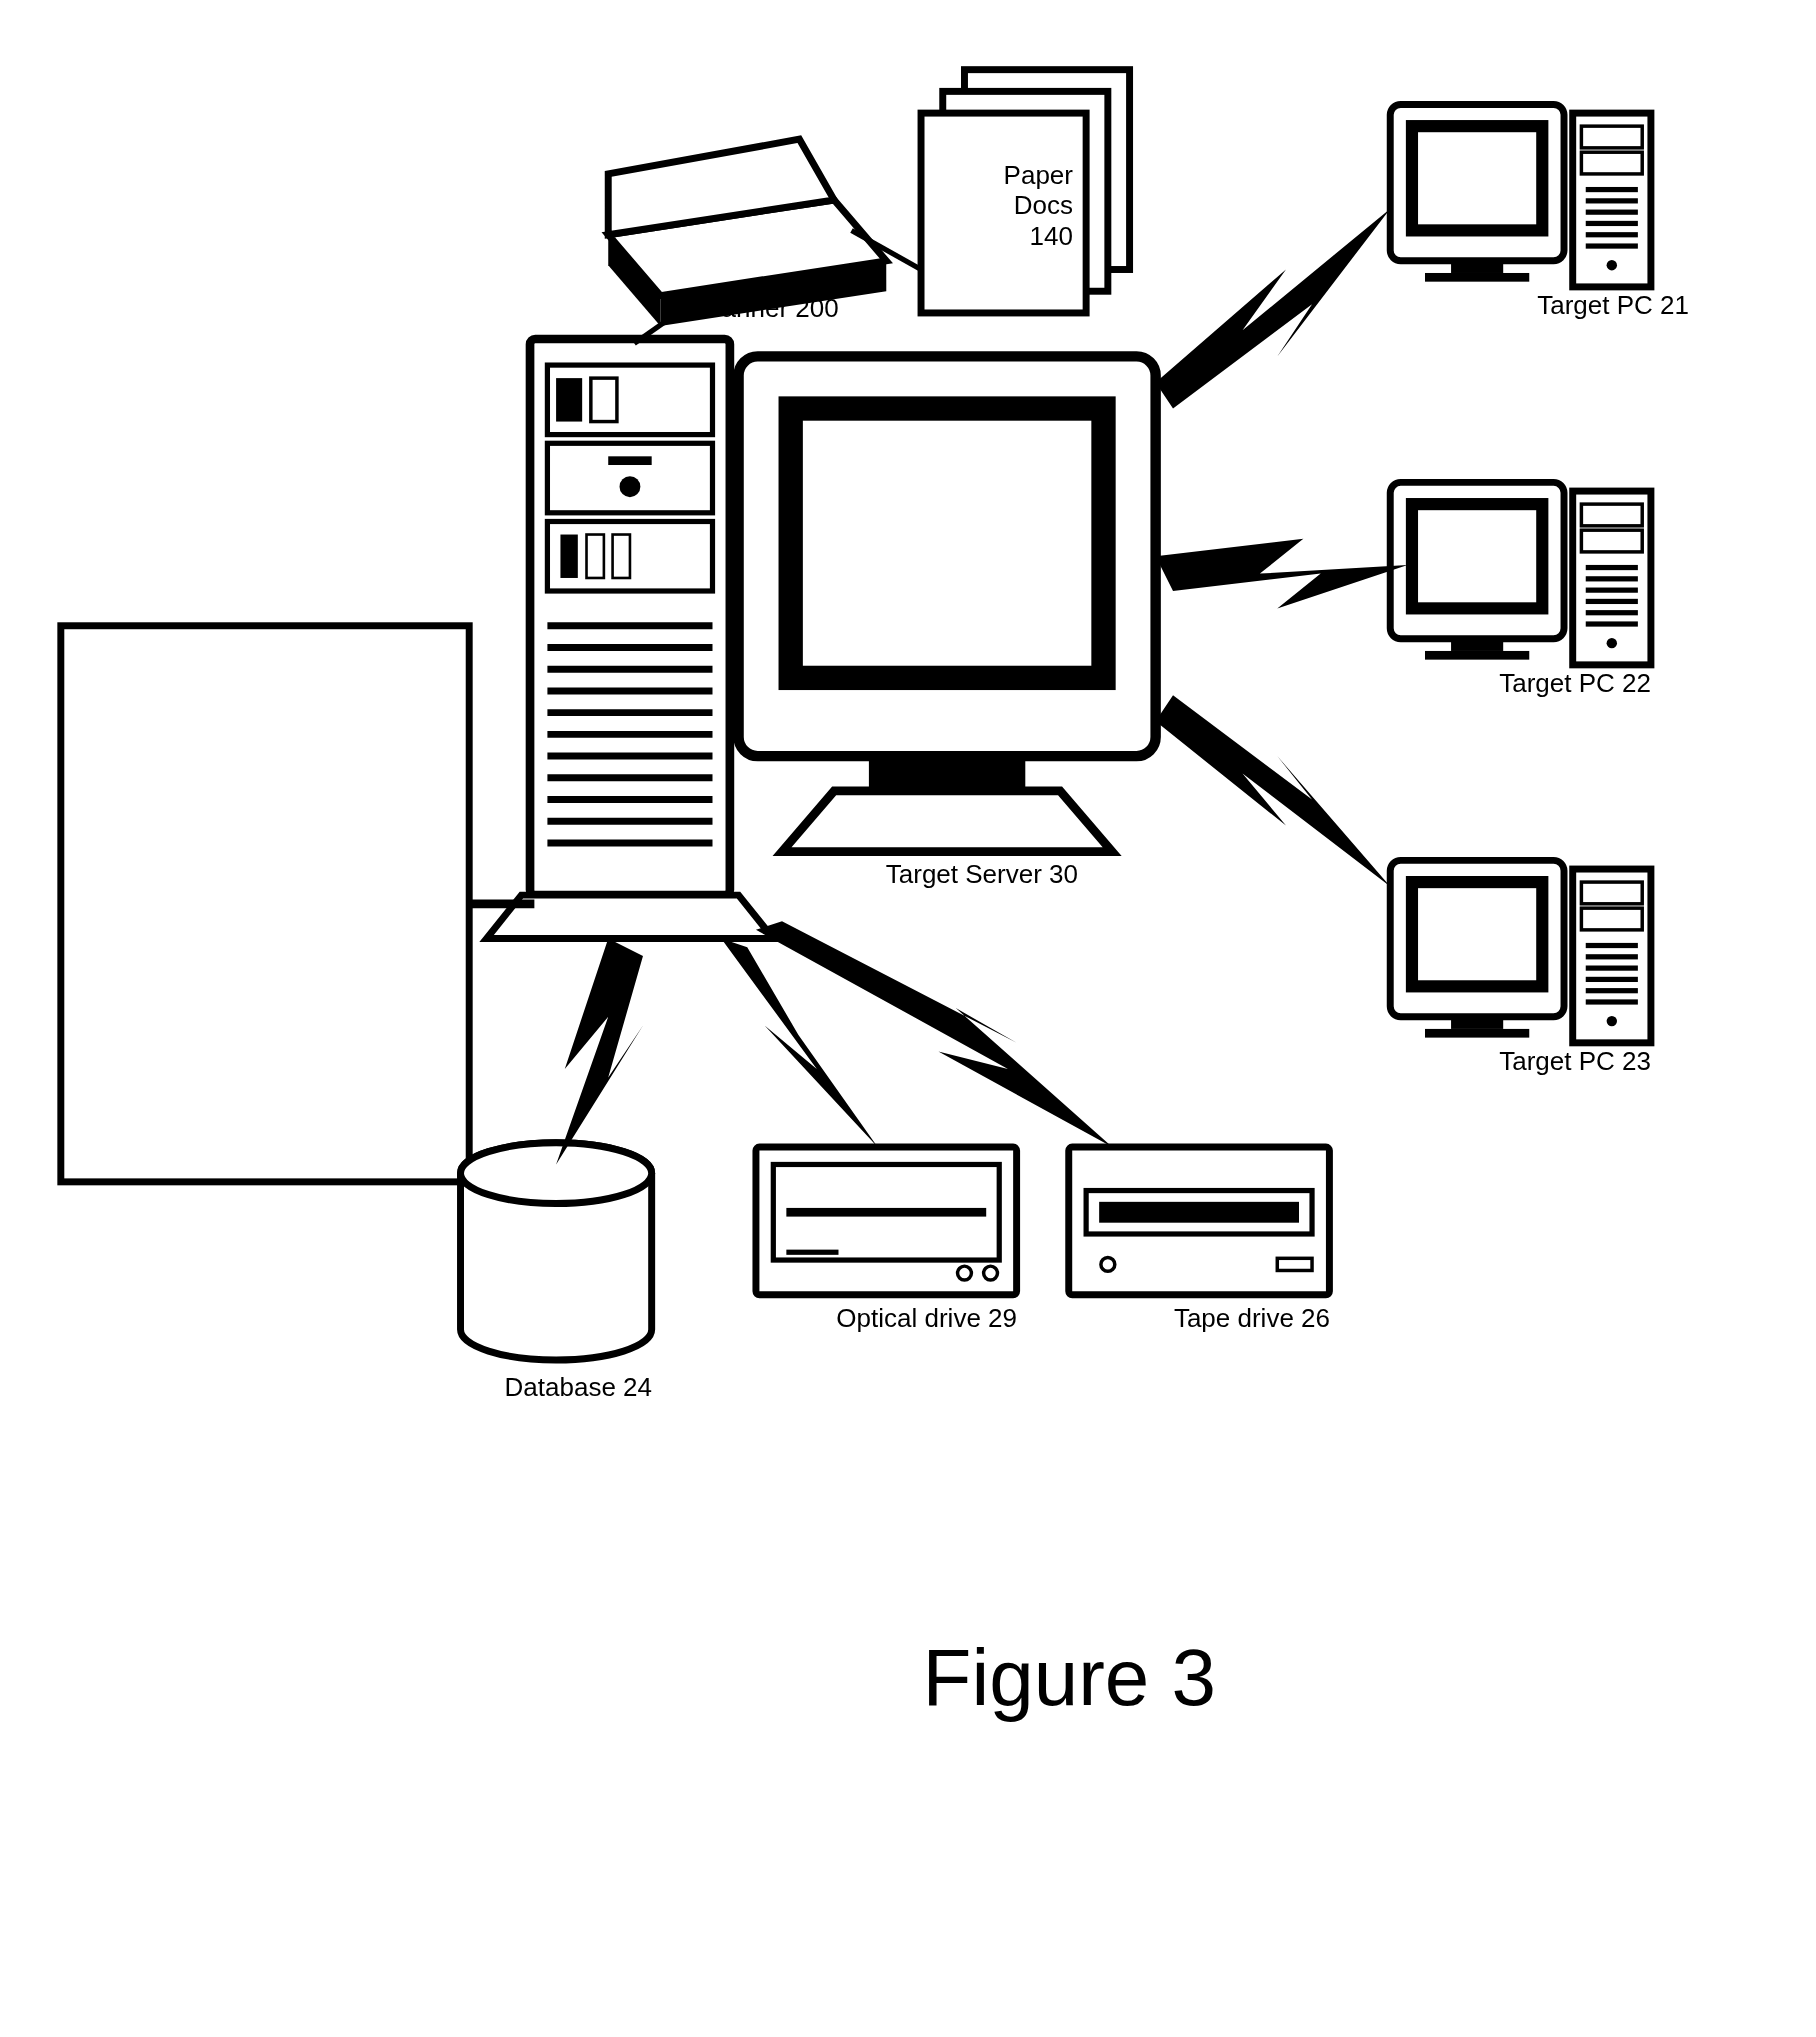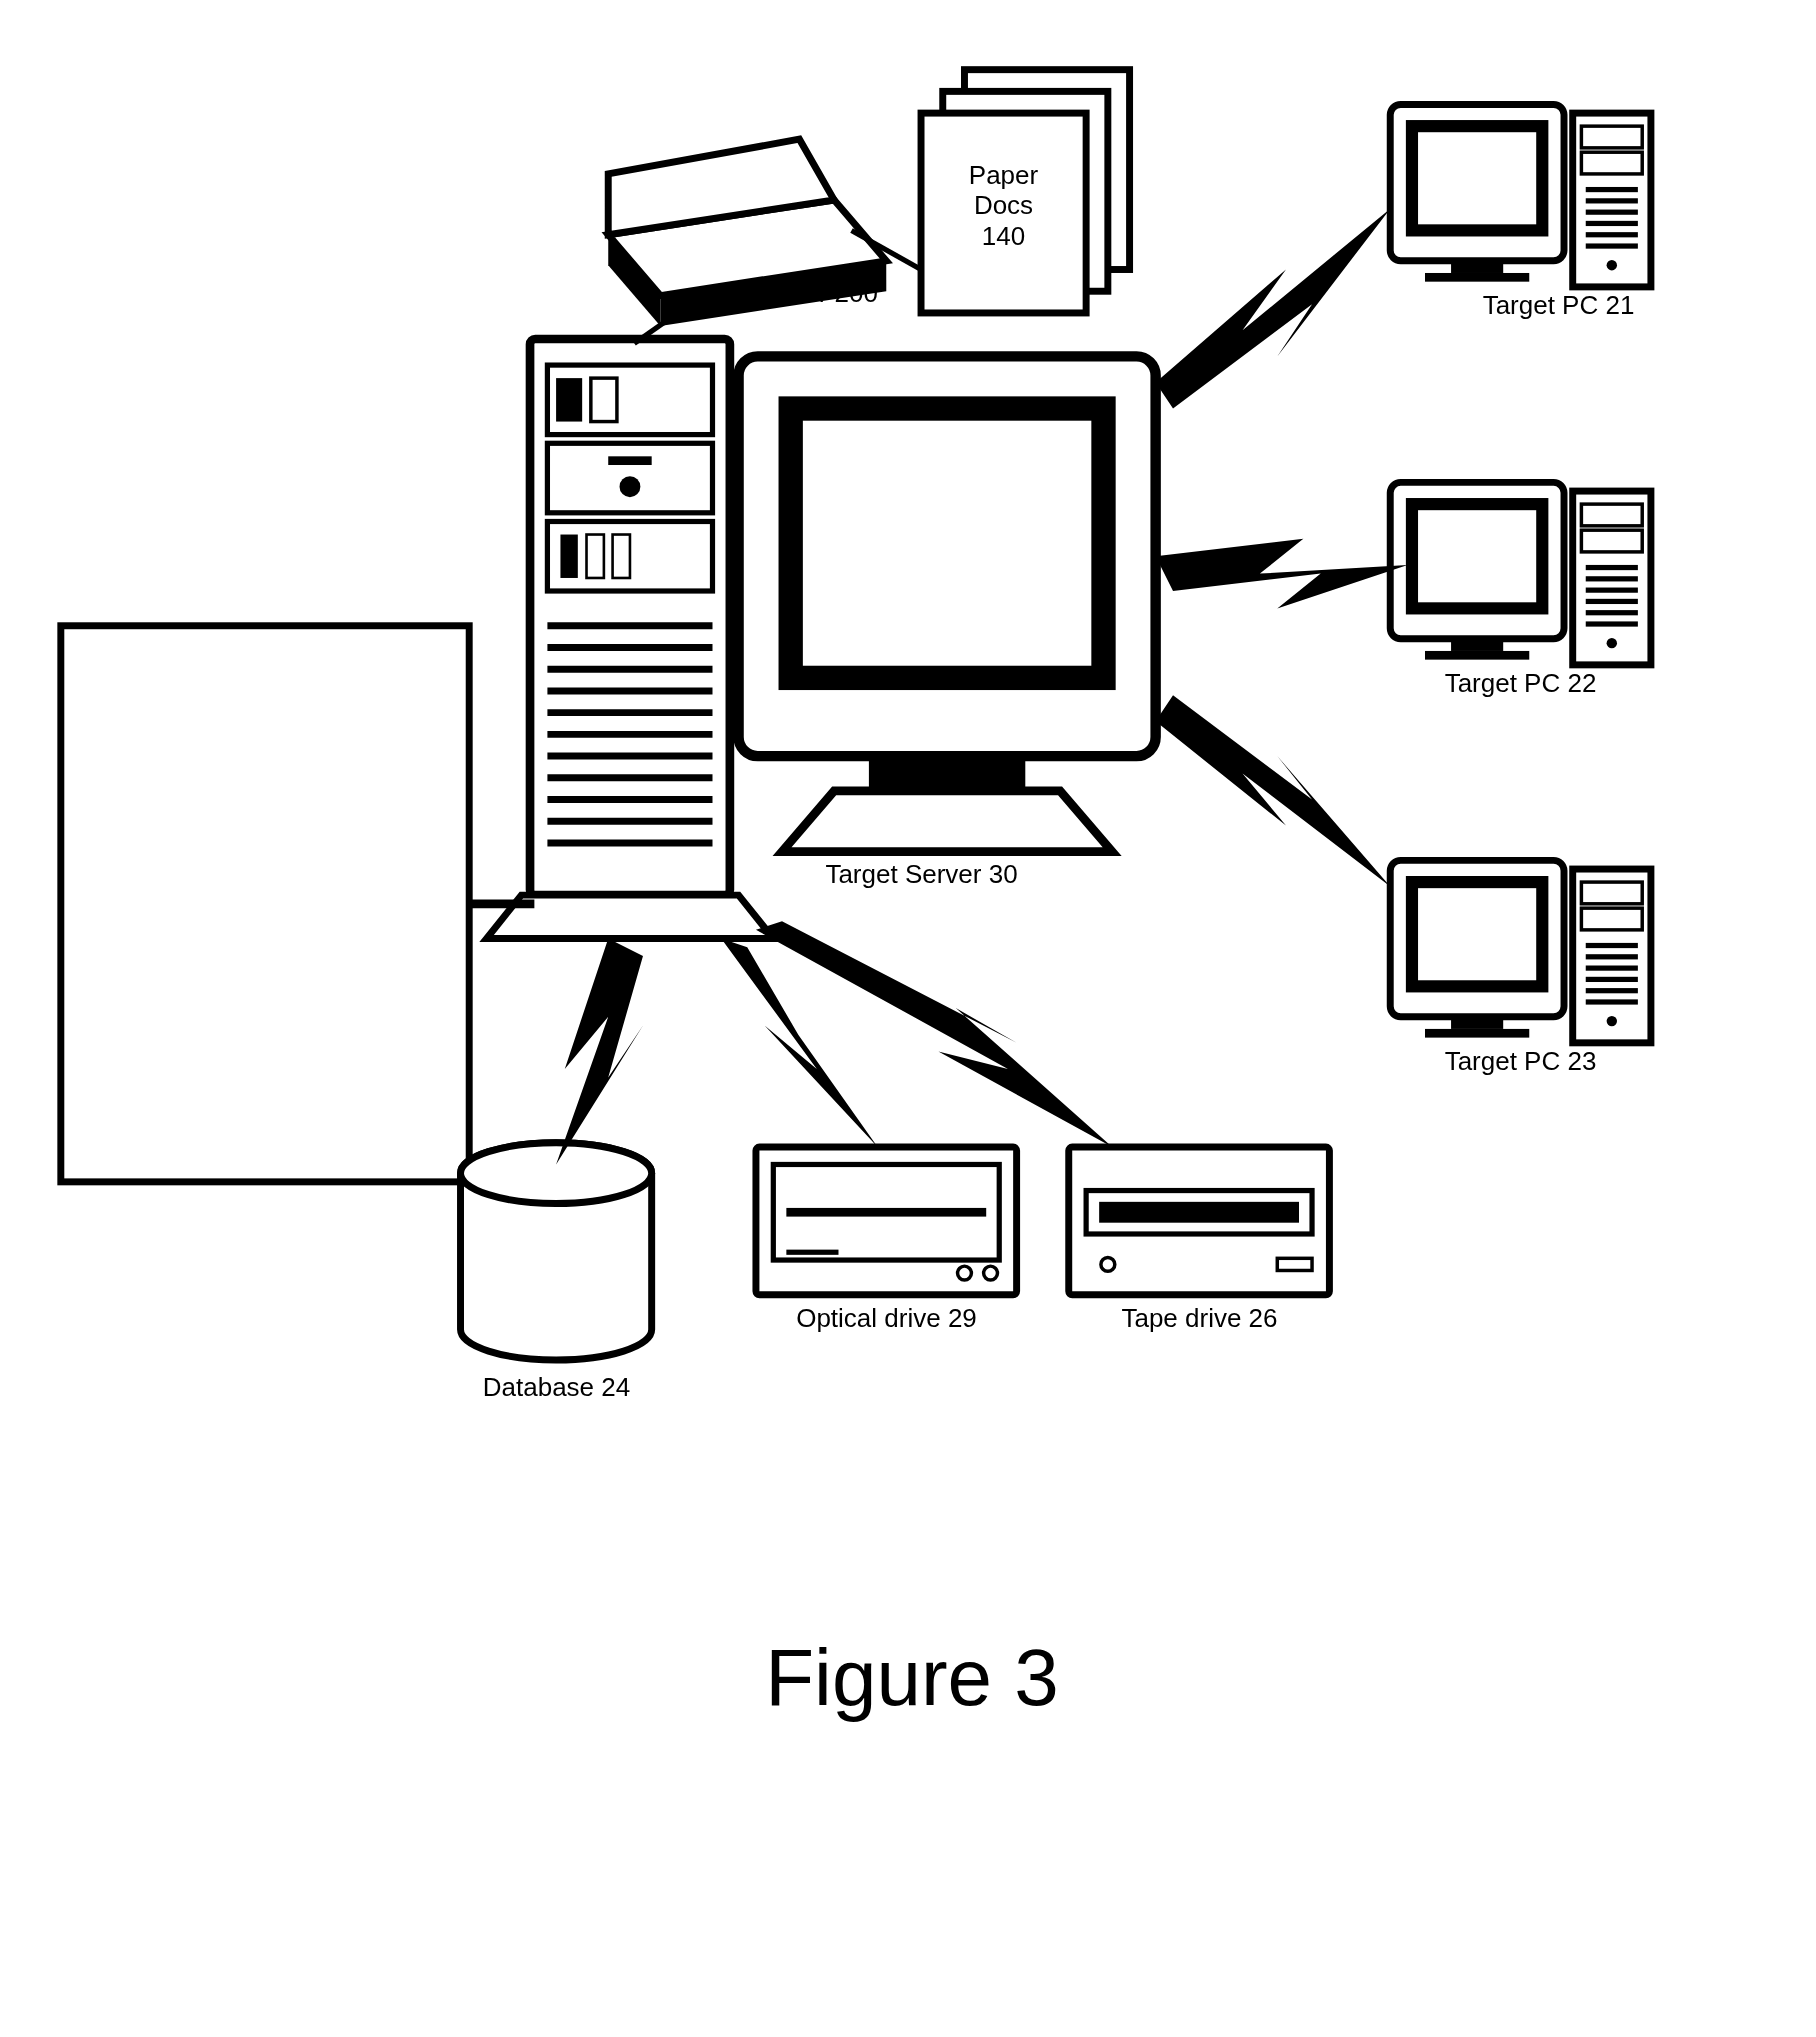--- a/index.html
+++ b/index.html
@@ -1,18 +1,18 @@
 <!DOCTYPE html>
 <html style="font-size:14px"><head>
 <meta charset="utf-8">
 <style>
   html,body{margin:0;padding:0;background:#fff;font-family:Arial,Helvetica,sans-serif}
   .stage{position:relative;width:1816px;height:2037px}
   svg{position:absolute;left:0;top:0}
-  .label{position:absolute;font-size:26px;color:#000;text-align:center;line-height:1.1}
+  .label{position:absolute;font-size:26px;color:#000;text-align:right;line-height:1.1}
   .big{font-size:80px}
   .boxlabel{font-size:59px;text-align:center;line-height:1.05}
 </style>
 </head>
 <body>
 
 <div class="stage">
 <svg viewBox="0 0 2090 2344" width="1816" height="2037">
   <defs>
     <g id="pc-unit">
@@ -141,21 +141,21 @@
   <g>
     <polygon points="830,1080 940,1230 880,1180 1010,1320 890,1150 930,1210 860,1090" fill="#000"></polygon>
   </g>
   <g>
     <polygon points="870,1070 1160,1230 1080,1210 1280,1320 1100,1160 1170,1200 900,1060" fill="#000"></polygon>
   </g>
 
 </svg>
 
 
-<div class="label" style="left:652px;top:279px;width:226px;text-align:right">Scanner 200</div>
+<div class="label" style="left:652px;top:294px;width:226px;text-align:center">Scanner 200</div>
 
 <div class="label" style="left:934px;top:161px;width:139px">Paper</div>
 <div class="label" style="left:934px;top:191px;width:139px">Docs</div>
 <div class="label" style="left:934px;top:222px;width:139px">140</div>
 
 <div class="label" style="left:765px;top:860px;width:313px">Target Server 30</div>
 
 <div class="label" style="left:461px;top:1373px;width:191px">Database 24</div>
 <div class="label" style="left:756px;top:1304px;width:261px">Optical drive 29</div>
 <div class="label" style="left:1069px;top:1304px;width:261px">Tape drive 26</div>

